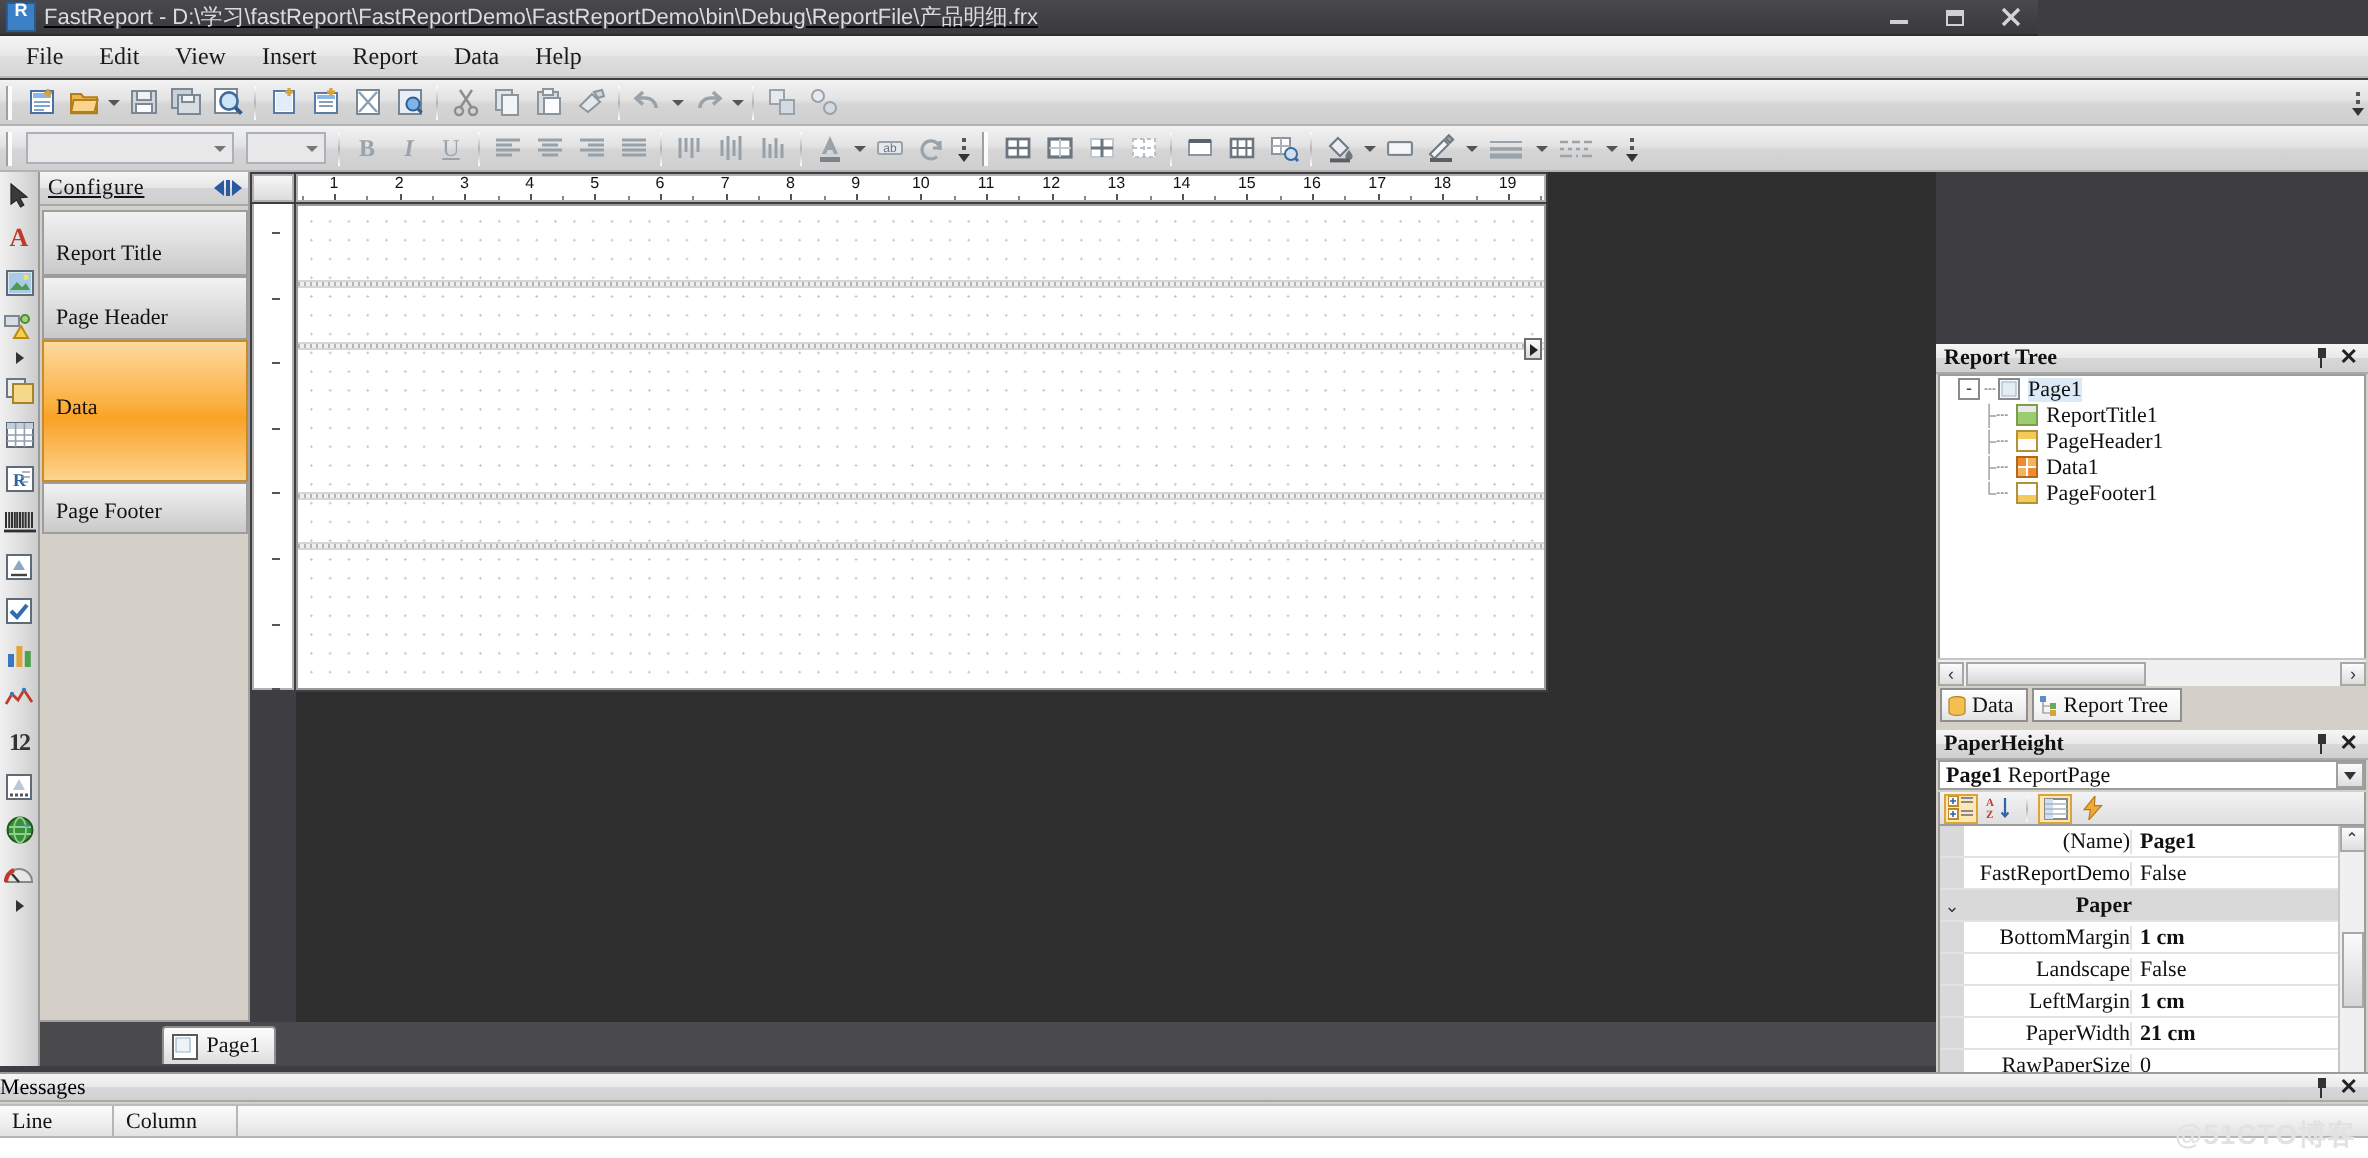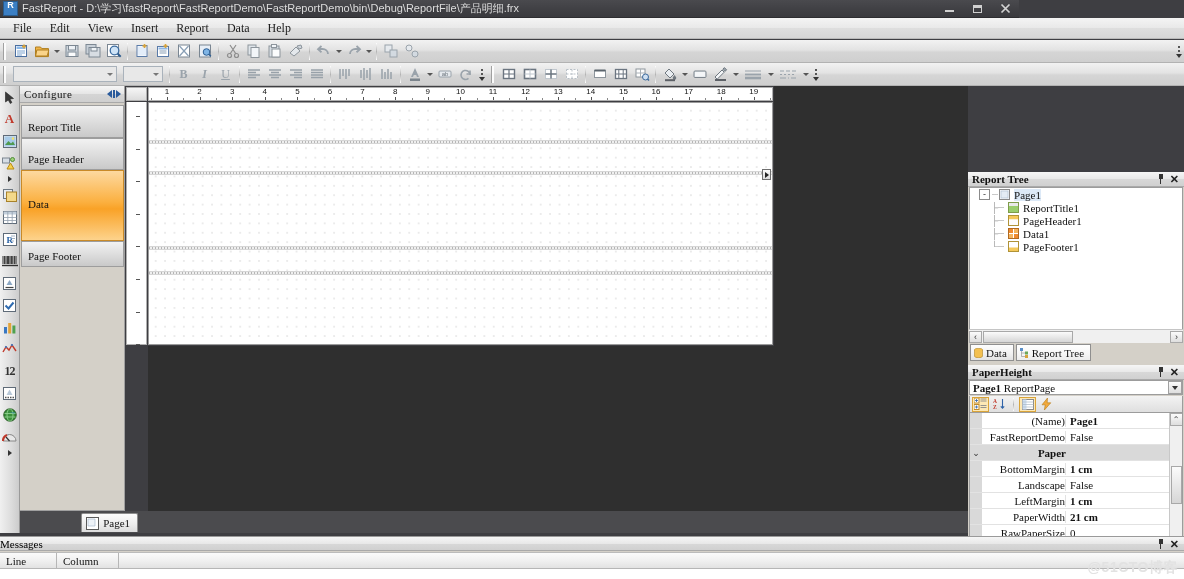--- a/index.html
+++ b/index.html
@@ -18,20 +18,21 @@
     width: 1184px; height: 579px;
     background: #3e3e42;
   }
 
   
   .titlebar {
     position: absolute; left: 0; top: 0; width: 1019px; height: 17px;
     background: linear-gradient(to bottom, #4a4a4e 0%, #414145 50%, #3a3a3e 100%);
     display: flex; align-items: center;
     border-bottom: 1px solid #2d2d30;
+    text-decoration: underline;
   }
   .titlebar .appicon {
     width: 13px; height: 13px; margin-left: 3px; margin-right: 4px;
     background: #3b7fc4;
     border: 1px solid #2a5b8c;
     position: relative;
     flex: 0 0 auto;
   }
   .titlebar .appicon::after {
     content: "R";
@@ -135,21 +136,21 @@
     background: #d4d0c8;
     border: 1px solid #a0a0a0; border-top: none; border-left: none;
     box-sizing: border-box;
   }
   .cfg-header {
     height: 17px; width: 100%;
     background: linear-gradient(to bottom,#f6f6f6 0%, #e5e5e5 50%, #d5d5d5 51%, #cfcfcf 100%);
     border-bottom: 1px solid #a8a8a8;
     display: flex; align-items: center; box-sizing: border-box;
   }
-  .cfg-title { font: 11px "Liberation Serif", serif; color: #111; padding-left: 4px; letter-spacing: .4px;}
+  .cfg-title { font: 11px "Liberation Serif", serif; color: #111; padding-left: 4px; letter-spacing: .4px; text-decoration: underline;}
   .cfg-arrows { margin-left: auto; margin-right: 3px; display:flex; gap:1px; align-items:center; }
   .arr-l, .arr-r { width:0;height:0; }
   .arr-l { border-top:4px solid transparent; border-bottom:4px solid transparent; border-right:5px solid #2a5b9c; }
   .arr-r { border-top:4px solid transparent; border-bottom:4px solid transparent; border-left:5px solid #2a5b9c; }
   .arr-bar { width:2px; height:8px; background:#2a5b9c; }
 
   .band {
     position: absolute; left: 1px; width: 103px;
     background: linear-gradient(to bottom, #f2f2f2 0%, #e2e2e2 40%, #c9c9c9 100%);
     border: 1px solid #9d9d9d;

